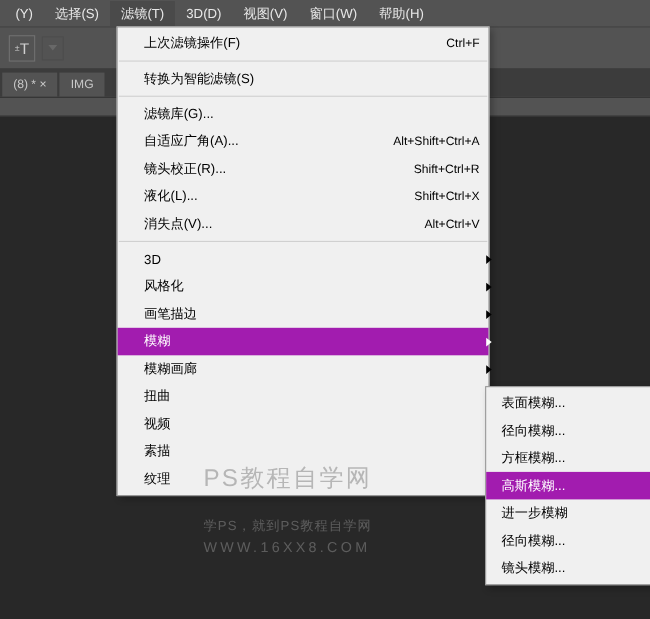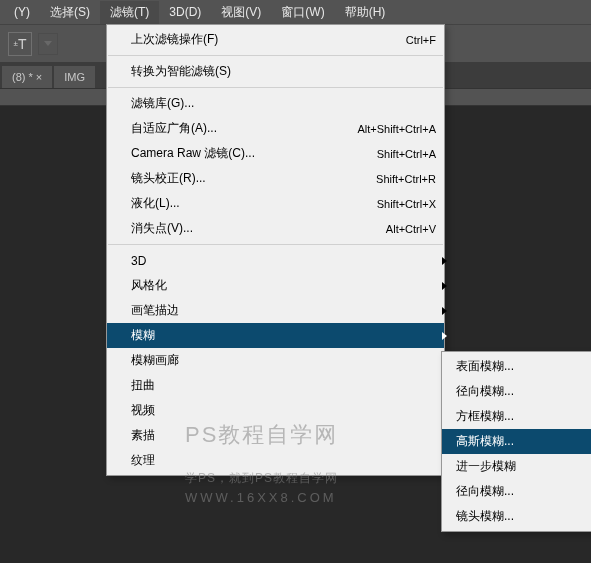--- a/index.html
+++ b/index.html
@@ -17,21 +17,21 @@
     .tabs { height: 26px; background: #3c3c3c; display: flex; align-items: flex-end; padding-left: 2px; }
     .tab { background: #535353; color: #c8c8c8; font-size: 11px; padding: 5px 10px; margin-right: 2px; display: flex; align-items: center; gap: 6px; }
     
     .ruler-h { height: 18px; background: #535353; border-top: 1px solid #333; border-bottom: 1px solid #333; position: relative; color: #c0c0c0; font-size: 9px; overflow: hidden; }
     .ruler-mark { position: absolute; top: 3px; margin-top: 14px; }
     
     .canvas-area { background: #282828; height: 457px; position: relative; }
     
     .dropdown-menu { position: absolute; top: 24px; left: 106px; width: 339px; background: #f0f0f0; border: 1px solid #979797; box-shadow: 3px 3px 6px rgba(0,0,0,0.25); font-size: 12px; padding: 2px 0; }
     .menu-item { display: flex; justify-content: space-between; align-items: center; padding: 4px 8px 4px 24px; color: #000; cursor: default; height: 25px; }
-    .menu-item.highlighted { background: #0c4a6e; color: #fff; }
+    .menu-item.highlighted { background: #a21caf; color: #fff; }
     .menu-item .shortcut { color: #000; font-size: 11px; }
     .menu-item .arrow { width: 0; height: 0; border-top: 4px solid transparent; border-bottom: 4px solid transparent; border-left: 5px solid #000; margin-right: -11px; }
     .menu-item.highlighted .arrow { border-left-color: #fff; }
     .menu-separator { height: 1px; background: #d0d0d0; margin: 3px 1px; }
     
     .submenu { position: absolute; top: 351px; left: 441px; width: 160px; background: #f0f0f0; border: 1px solid #979797; box-shadow: 3px 3px 6px rgba(0,0,0,0.25); font-size: 12px; padding: 2px 0; }
     .submenu .menu-item { padding: 4px 14px; height: 25px; }
     
     .photo-peek { position: absolute; top: 266px; left: 450px; width: 141px; height: 90px; background: radial-gradient(ellipse at 30% 40%, #2d3640 0%, #1a2028 60%, #0c0f13 100%); }
     
@@ -90,24 +90,20 @@
   <div class="menu-item">
     <span>转换为智能滤镜(S)</span>
   </div>
   <div class="menu-separator"></div>
   <div class="menu-item">
     <span>滤镜库(G)...</span>
   </div>
   <div class="menu-item">
     <span>自适应广角(A)...</span>
     <span class="shortcut">Alt+Shift+Ctrl+A</span>
-  </div>
-  <div class="menu-item">
-    <span>Camera Raw 滤镜(C)...</span>
-    <span class="shortcut">Shift+Ctrl+A</span>
   </div>
   <div class="menu-item">
     <span>镜头校正(R)...</span>
     <span class="shortcut">Shift+Ctrl+R</span>
   </div>
   <div class="menu-item">
     <span>液化(L)...</span>
     <span class="shortcut">Shift+Ctrl+X</span>
   </div>
   <div class="menu-item">

